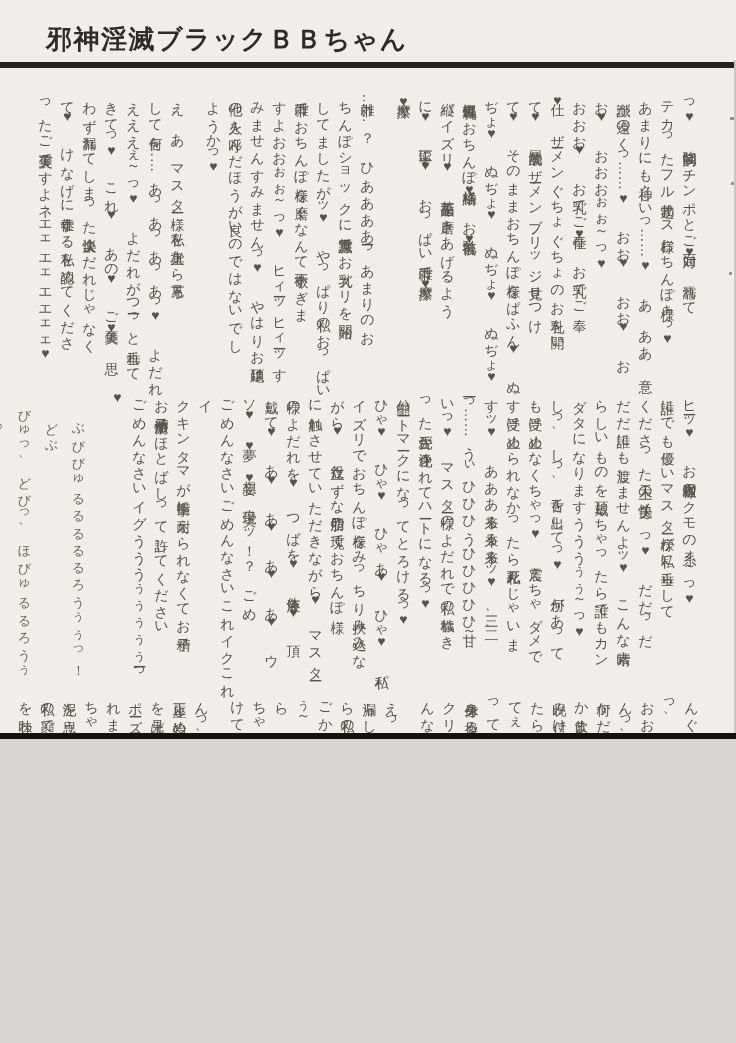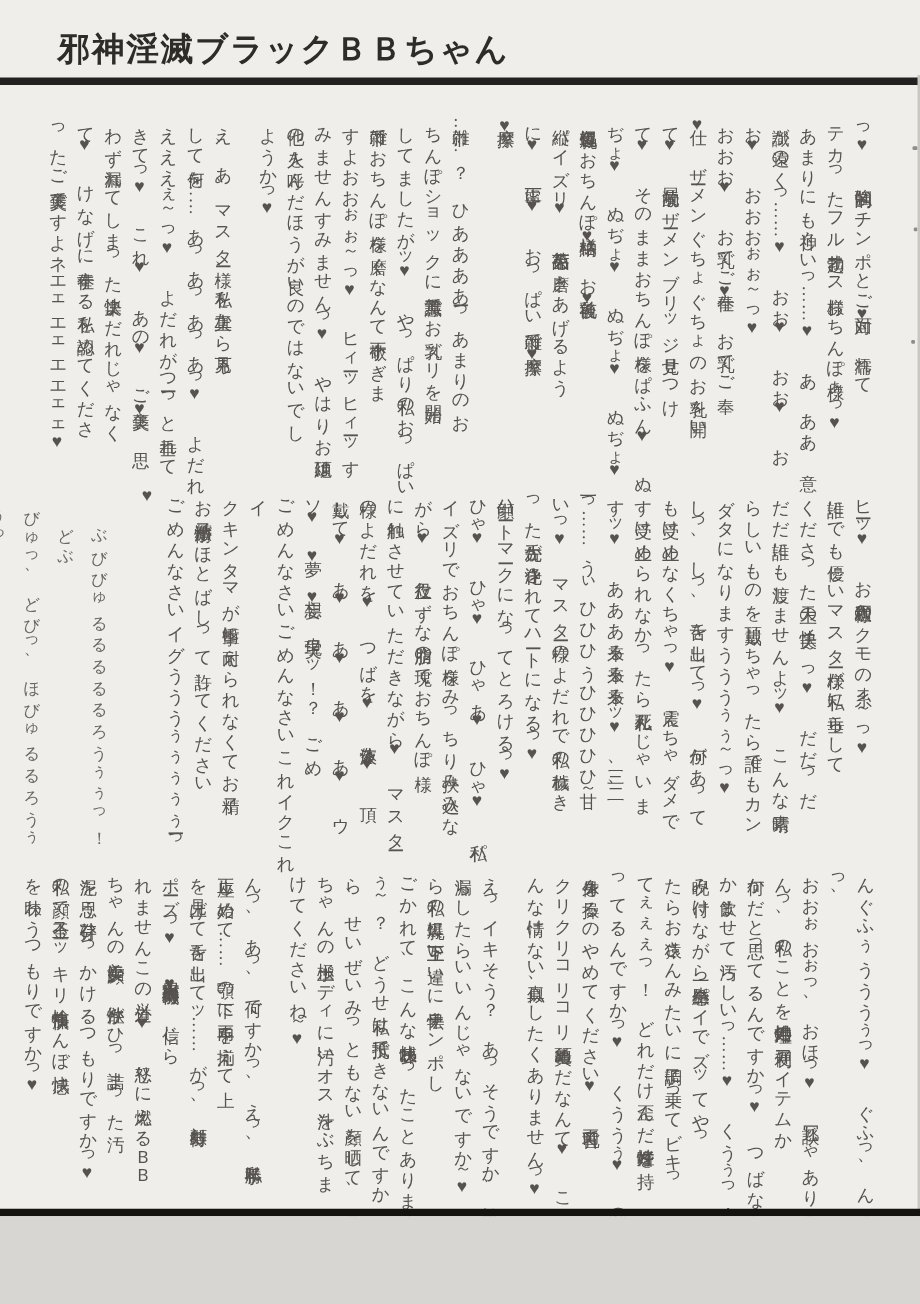--- a/index.html
+++ b/index.html
@@ -1,17 +1,17 @@
 <!DOCTYPE html>
 <html><head>
 <meta charset="utf-8">
 <style>
   html,body { margin:0; padding:0; background:#d8d6d2; }
   .page {
-    position:relative; width:736px; height:973px;
+    position:relative; width:736px; height:739px;
     background:#efeeea; overflow:hidden;
     font-family:"Liberation Serif","DejaVu Serif",serif;
   }
   .title {
     position:absolute; left:46px; top:22px;
     font-size:26px; font-weight:700; letter-spacing:1.5px;
     color:#2e2c29; margin:0;
   }
   .rule { position:absolute; left:0; top:62px; width:736px; height:6px; background:#232220; }
   .vblock {

